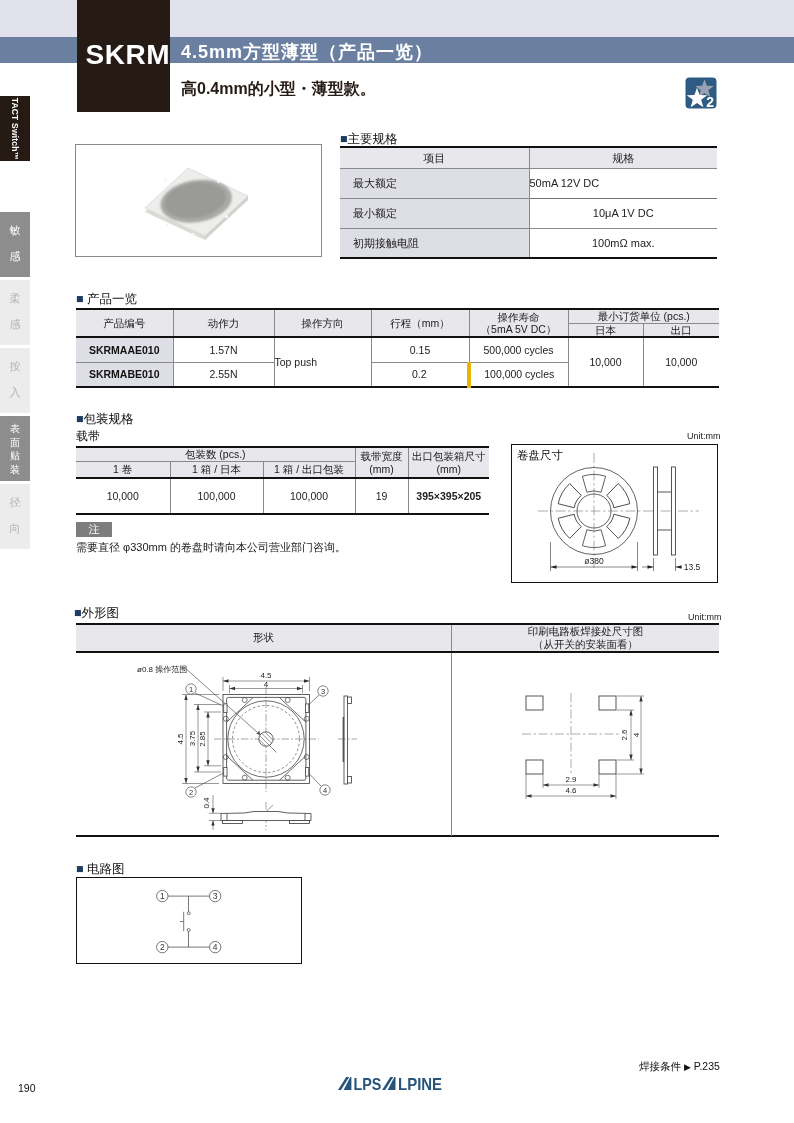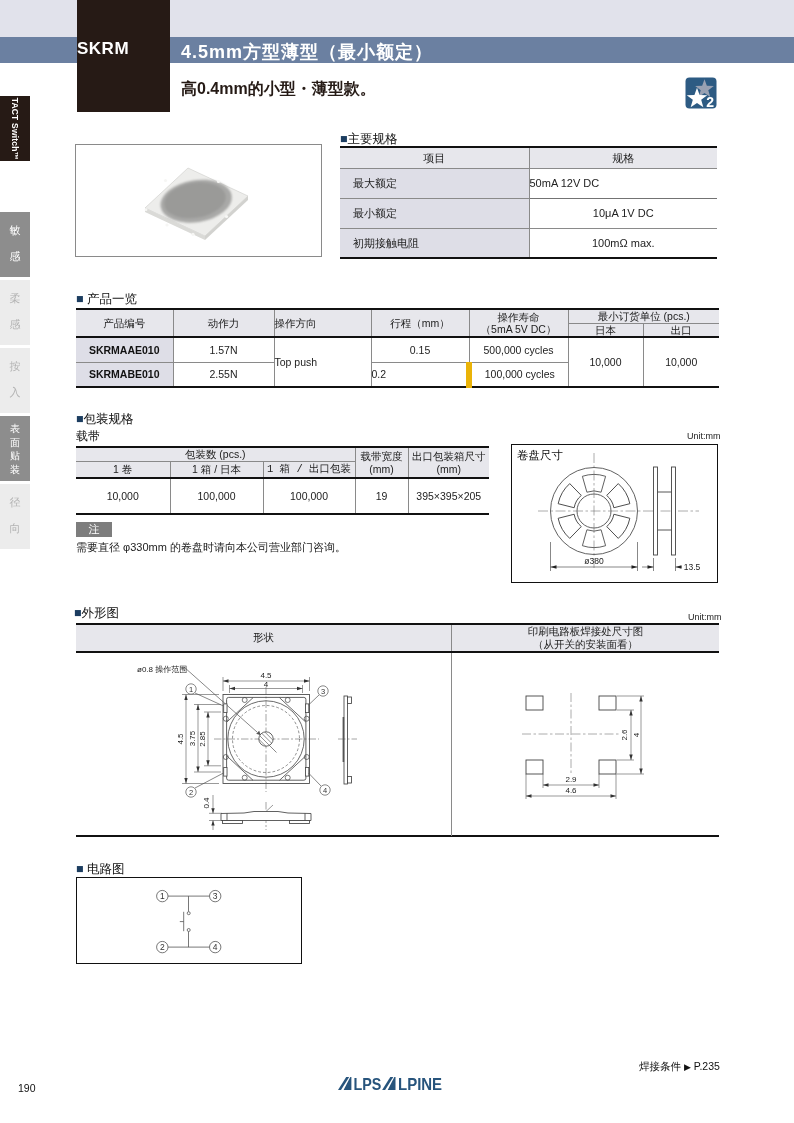--- a/index.html
+++ b/index.html
@@ -7,25 +7,25 @@
 .abs { position:absolute; }
 table { border-collapse:collapse; }
 </style>
 </head>
 <body>
 
 <div class="abs" style="left:0;top:0;width:794px;height:37px;background:#e1e2eb;"></div>
 
 <div class="abs" style="left:0;top:37px;width:794px;height:26px;background:#6b80a1;"></div>
 
-<div class="abs" style="left:181px;top:40px;width:500px;height:22px;color:#fff;font-size:18px;font-weight:bold;letter-spacing:1px;">4.5mm方型薄型（最小额定）</div>
+<div class="abs" style="left:181px;top:40px;width:500px;height:22px;color:#fff;font-size:18px;font-weight:bold;letter-spacing:1px;">4.5mm方型薄型（产品一览）</div>
 
 <div class="abs" style="left:77px;top:0;width:93px;height:112px;background:#261a15;"></div>
 
-<div class="abs" style="left:77px;top:39px;width:93px;text-align:left;color:#fff;font-size:17px;font-weight:bold;letter-spacing:0.5px;">SKRM</div>
+<div class="abs" style="left:77px;top:39px;width:93px;text-align:right;color:#fff;font-size:28px;font-weight:bold;letter-spacing:0.5px;">SKRM</div>
 
 <div class="abs" style="left:181px;top:79px;color:#251a15;font-size:16px;font-weight:bold;">高0.4mm的小型・薄型款。</div>
 
 <svg class="abs" style="left:685px;top:77px;" width="32" height="32" viewBox="0 0 32 32">
 <rect x="0.5" y="0.5" width="31" height="31" rx="4" fill="#2d5b83"></rect>
 <polygon points="19.50,2.20 21.85,8.76 28.82,8.97 23.30,13.24 25.26,19.93 19.50,16.00 13.74,19.93 15.70,13.24 10.18,8.97 17.15,8.76" fill="#99a1b2"></polygon>
 <polygon points="12.00,10.70 14.59,17.94 22.27,18.16 16.18,22.86 18.35,30.24 12.00,25.90 5.65,30.24 7.82,22.86 1.73,18.16 9.41,17.94" fill="#fff"></polygon>
 <text x="25.2" y="29.5" font-size="14" font-weight="bold" fill="#fff" text-anchor="middle" font-family="Liberation Sans">2</text>
 </svg>
 
@@ -93,69 +93,69 @@
 </tbody>
   </table>
 
 <div class="abs" style="left:76px;top:291px;font-size:12.5px;color:#111;"><span style="color:#1c3d60;">■</span> 产品一览</div>
 
 <table class="abs" style="left:76px;top:308px;width:643px;font-size:10.5px;line-height:12.5px;color:#222;border-top:2.5px solid #111;border-bottom:2.5px solid #111;">
 <tbody>
       <tr style="height:10px;background:#e7e7ec;">
 <td rowspan="2" style="width:97px;text-align:center;border-right:1px solid #8a8a8a;border-bottom:2px solid #111;">产品编号</td>
 <td rowspan="2" style="width:101px;text-align:center;border-right:1px solid #8a8a8a;border-bottom:2px solid #111;">动作力</td>
-<td rowspan="2" style="width:97px;border-right:1px solid #8a8a8a;border-bottom:2px solid #111;">操作方向</td>
+<td rowspan="2" style="width:97px;text-align:center;border-right:1px solid #8a8a8a;border-bottom:2px solid #111;">操作方向</td>
 <td rowspan="2" style="width:98px;text-align:center;border-right:1px solid #8a8a8a;border-bottom:2px solid #111;">行程（mm）</td>
 <td rowspan="2" style="width:99px;text-align:center;border-right:1px solid #8a8a8a;border-bottom:2px solid #111;">操作寿命<br>（5mA 5V DC）</td>
 <td colspan="2" style="text-align:center;border-bottom:1px solid #8a8a8a;">最小订货单位 (pcs.)</td>
 </tr>
 <tr style="height:11px;background:#e7e7ec;">
 <td style="width:75px;text-align:center;border-right:1px solid #8a8a8a;border-bottom:2px solid #111;">日本</td>
 <td style="width:76px;text-align:center;border-bottom:2px solid #111;">出口</td>
 </tr>
 <tr style="height:25px;">
 <td style="background:#dedee7;text-align:center;font-weight:bold;color:#111;border-right:1px solid #8a8a8a;border-bottom:1px solid #8a8a8a;">SKRMAAE010</td>
 <td style="text-align:center;border-right:1px solid #8a8a8a;border-bottom:1px solid #8a8a8a;">1.57N</td>
 <td rowspan="2" style="text-align:left;border-right:1px solid #8a8a8a;">Top push</td>
 <td style="text-align:center;border-right:1px solid #8a8a8a;border-bottom:1px solid #8a8a8a;">0.15</td>
 <td style="text-align:center;border-right:1px solid #8a8a8a;border-bottom:1px solid #8a8a8a;">500,000 cycles</td>
 <td rowspan="2" style="text-align:center;border-right:1px solid #8a8a8a;">10,000</td>
 <td rowspan="2" style="text-align:center;">10,000</td>
 </tr>
 <tr style="height:25px;">
 <td style="background:#dedee7;text-align:center;font-weight:bold;color:#111;border-right:1px solid #8a8a8a;">SKRMABE010</td>
 <td style="text-align:center;border-right:1px solid #8a8a8a;">2.55N</td>
-<td style="border-right:6px solid #eab308;">0.2</td>
+<td style="text-align:center;border-right:4px solid #eab308;">0.2</td>
 <td style="text-align:center;border-right:1px solid #8a8a8a;">100,000 cycles</td>
 </tr>
 </tbody>
   </table>
 
 <div class="abs" style="left:76px;top:411px;font-size:12.5px;color:#111;"><span style="color:#1c3d60;">■</span>包装规格</div>
 
 <div class="abs" style="left:76px;top:428px;font-size:12px;color:#111;">载带</div>
 
 <table class="abs" style="left:76px;top:446px;width:413px;font-size:10.5px;line-height:12.5px;color:#222;border-top:2.5px solid #111;border-bottom:2.5px solid #111;">
 <tbody>
       <tr style="height:14px;background:#e7e7ec;">
 <td colspan="3" style="text-align:center;border-right:1px solid #8a8a8a;border-bottom:1px solid #8a8a8a;">包装数 (pcs.)</td>
 <td rowspan="2" style="width:53px;text-align:center;border-right:1px solid #8a8a8a;border-bottom:2px solid #111;">载带宽度<br>(mm)</td>
 <td rowspan="2" style="width:81px;text-align:center;border-bottom:2px solid #111;">出口包装箱尺寸<br>(mm)</td>
 </tr>
 <tr style="height:17px;background:#e7e7ec;">
 <td style="width:94px;text-align:center;border-right:1px solid #8a8a8a;border-bottom:2px solid #111;">1 卷</td>
 <td style="width:93px;text-align:center;border-right:1px solid #8a8a8a;border-bottom:2px solid #111;">1 箱 / 日本</td>
-<td style="width:92px;text-align:center;border-right:1px solid #8a8a8a;border-bottom:2px solid #111;font-family:Liberation Mono, monospace;">1 箱 / 出口包装</td>
+<td style="width:92px;text-align:center;border-right:1px solid #8a8a8a;border-bottom:2px solid #111;">1 箱 / 出口包装</td>
 </tr>
 <tr style="height:36px;">
 <td style="text-align:center;border-right:1px solid #8a8a8a;">10,000</td>
 <td style="text-align:center;border-right:1px solid #8a8a8a;">100,000</td>
 <td style="text-align:center;border-right:1px solid #8a8a8a;">100,000</td>
 <td style="text-align:center;border-right:1px solid #8a8a8a;">19</td>
-<td style="text-align:center;">395×395×205</td>
+<td style="text-align:center;font-weight:bold;">395×395×205</td>
 </tr>
 </tbody>
   </table>
 
 <div class="abs" style="left:76px;top:522px;width:36px;height:15px;background:#7d7d7d;color:#fff;font-size:11px;text-align:center;line-height:15px;">注</div>
 
 <div class="abs" style="left:76px;top:540px;font-size:11px;color:#222;">需要直径 φ330mm 的卷盘时请向本公司营业部门咨询。</div>
 
 <div class="abs" style="left:687px;top:431px;font-size:9px;color:#222;">Unit:mm</div>
 

